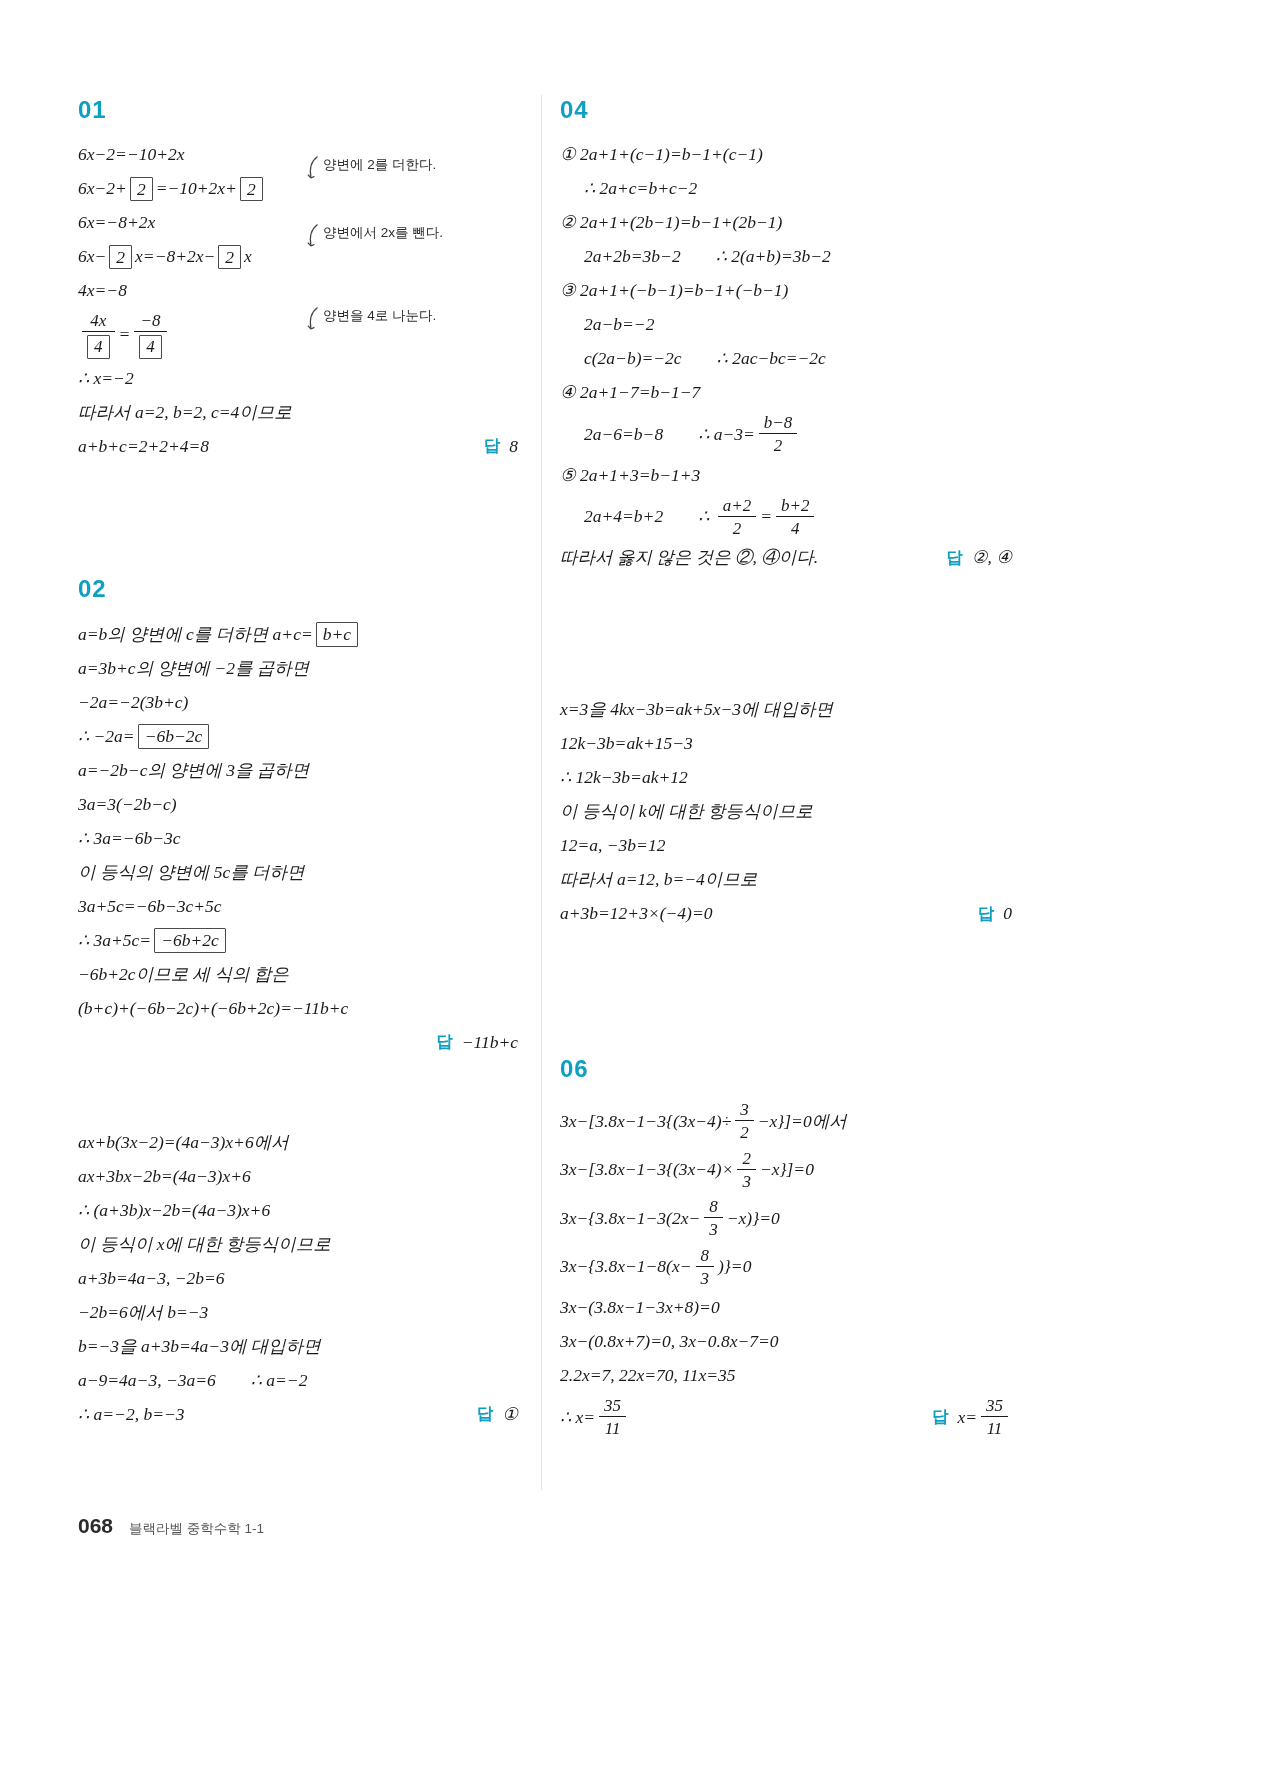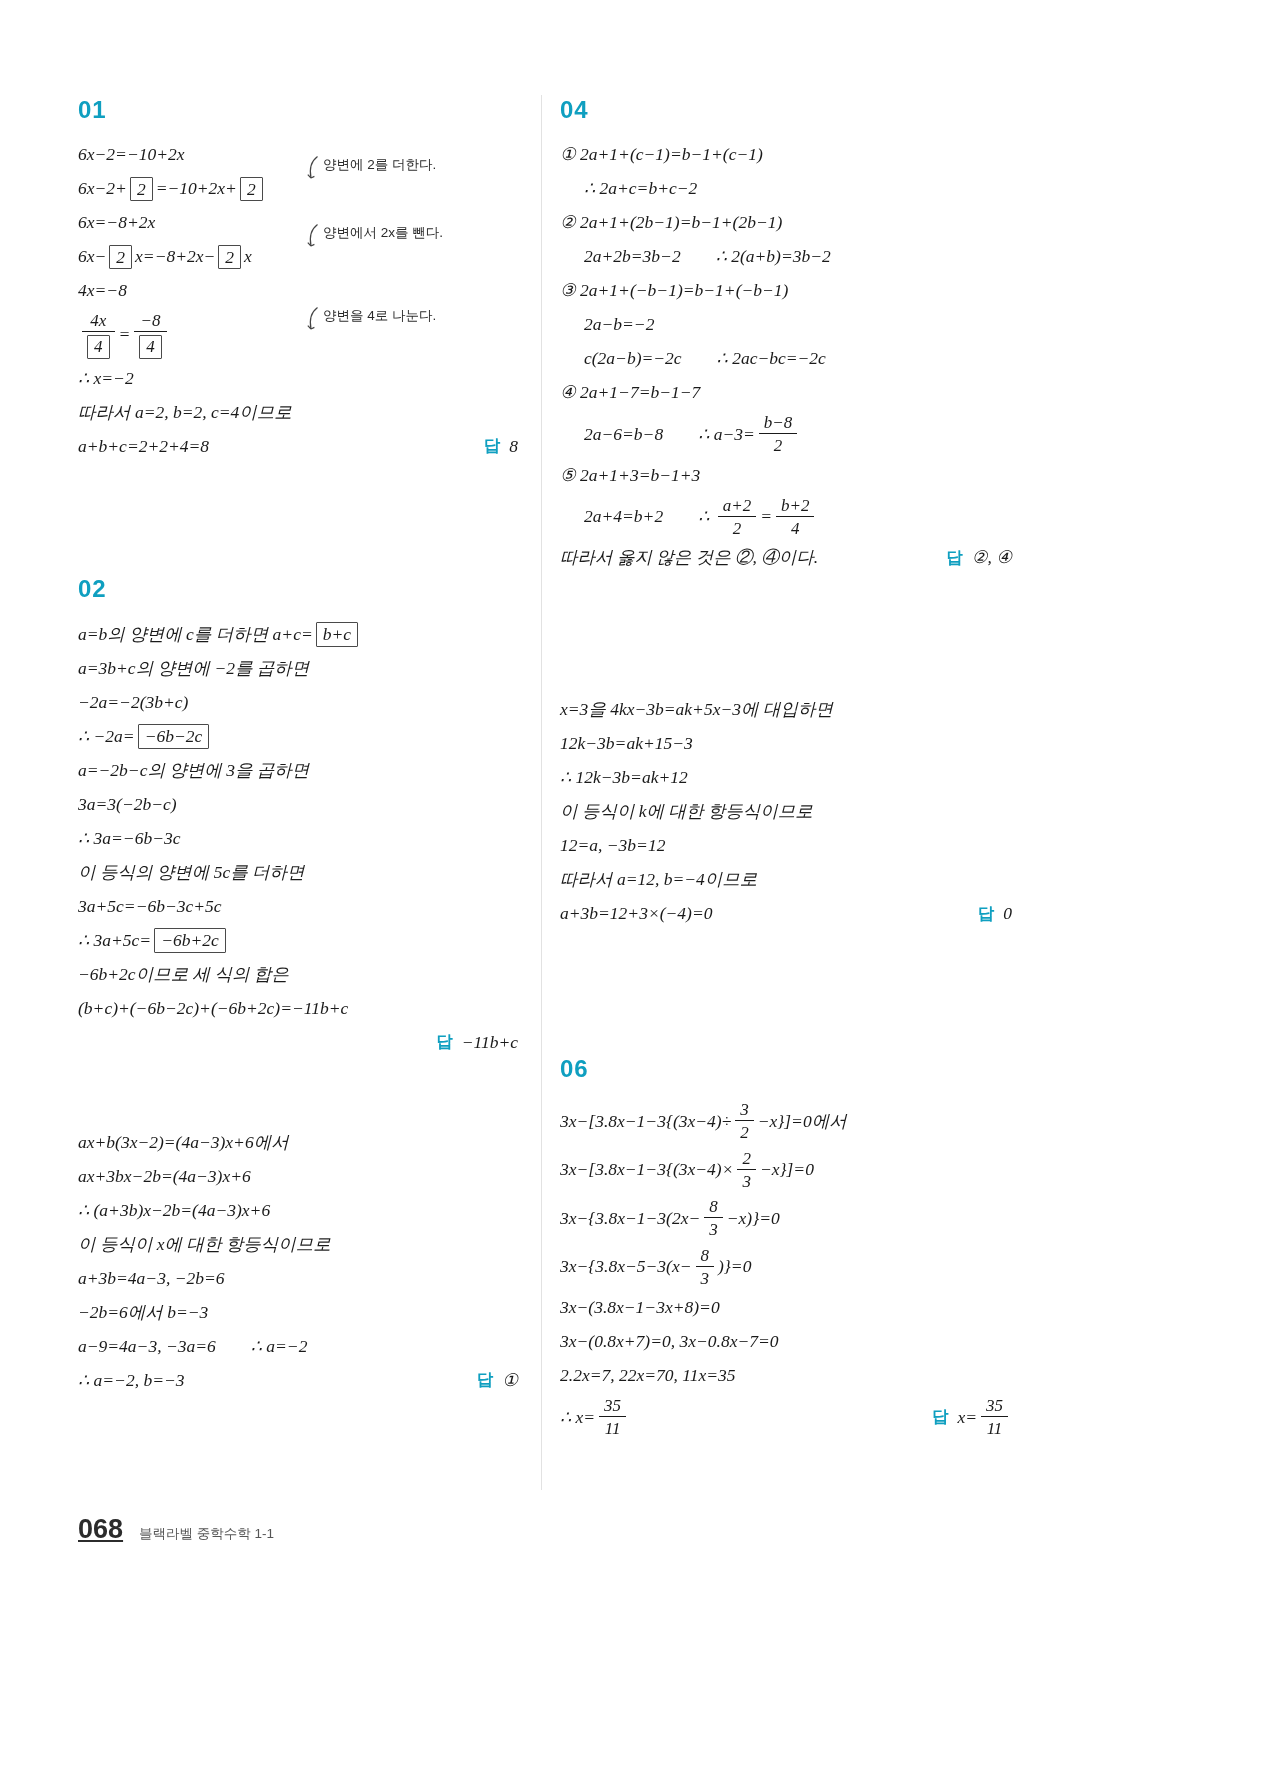--- a/index.html
+++ b/index.html
@@ -46,21 +46,21 @@
   .ans-value{display:flex;align-items:center;font-style:italic;}
   .note{
     position:absolute;left:228px;display:flex;align-items:flex-start;gap:4px;
     font-family:"Liberation Sans","DejaVu Sans",sans-serif;font-style:normal;
     font-size:13.5px;color:#2b2b2b;white-space:nowrap;z-index:2;
   }
   .footer{
     position:absolute;left:78px;top:1514px;display:flex;align-items:baseline;gap:16px;
     font-family:"Liberation Sans","DejaVu Sans",sans-serif;
   }
-  .pagenum{font-size:27px;font-weight:700;color:#2c2c2c;text-decoration:underline;}
+  .pagenum{font-size:21px;font-weight:700;color:#2c2c2c;}
   .booktitle{font-size:13.5px;color:#555;}
 </style>
 </head>
 <body>
 
 <div class="page">
   <div class="divider"></div>
   <div class="col left" id="col-left">
       <section class="problem" style="margin-bottom: 112px;">
         <h2 class="phead">01</h2>
@@ -253,20 +253,25 @@
             <span class="tx">a+3b=4a−3, −2b=6</span>
           </span>
         </div>
         <div class="line">
           <span class="expr">
             <span class="tx">−2b=6에서 b=−3</span>
           </span>
         </div>
         <div class="line">
           <span class="expr">
+            <span class="tx">b=−3을 a+3b=4a−3에 대입하면</span>
+          </span>
+        </div>
+        <div class="line">
+          <span class="expr">
             <span class="tx">a−9=4a−3, −3a=6  ∴ a=−2</span>
           </span>
         </div>
         <div class="line">
           <span class="expr">
             <span class="tx">∴ a=−2, b=−3</span>
           </span>
           <span class="answer">
             <span class="ans-label">답</span>
             <span class="ans-value">
@@ -429,21 +434,21 @@
             <span class="tx">3x−{3.8x−1−3(2x−</span>
             <span class="frac">
               <span class="num">8</span>
               <span class="den">3</span>
             </span>
             <span class="tx">−x)}=0</span>
           </span>
         </div>
         <div class="line">
           <span class="expr">
-            <span class="tx">3x−{3.8x−5−3(x−</span>
+            <span class="tx">3x−{3.8x−1−8(x−</span>
             <span class="frac">
               <span class="num">8</span>
               <span class="den">3</span>
             </span>
             <span class="tx">)}=0</span>
           </span>
         </div>
         <div class="line">
           <span class="expr">
             <span class="tx">3x−(3.8x−1−3x+8)=0</span>

